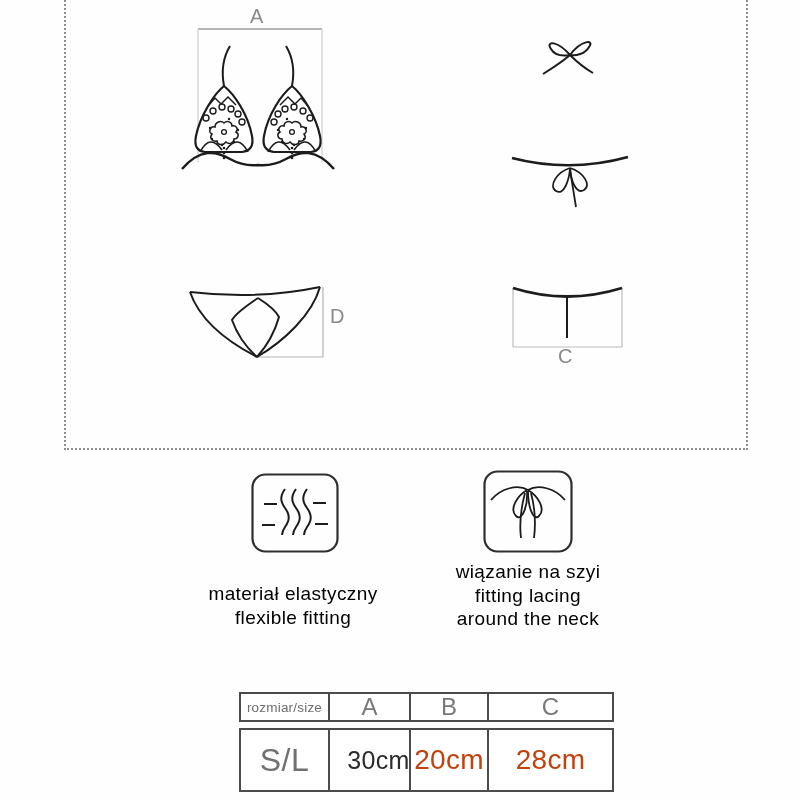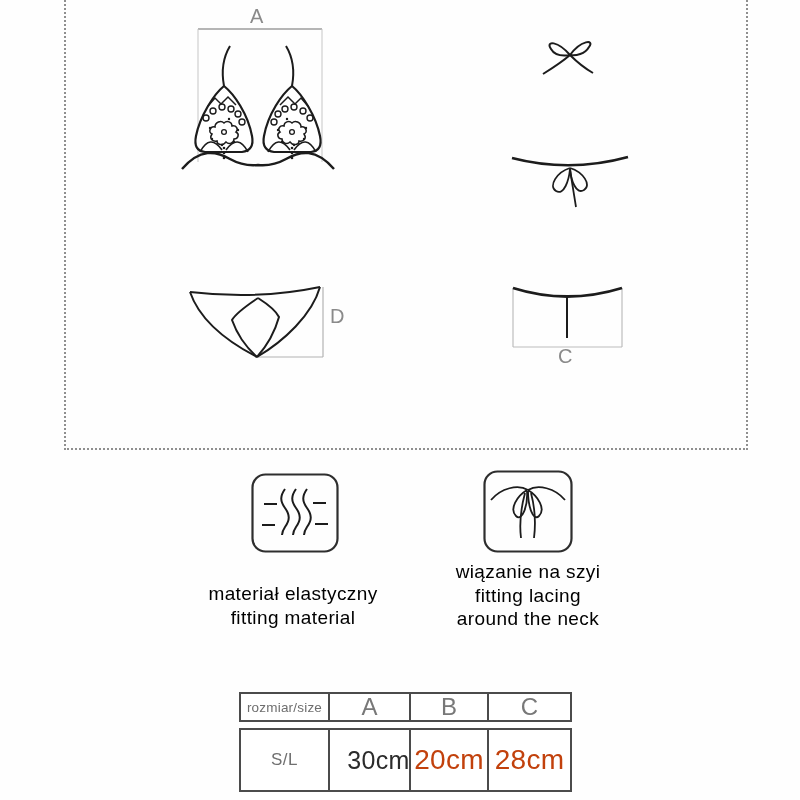--- a/index.html
+++ b/index.html
@@ -19,33 +19,33 @@
     line-height:20px;
   }
 
   
   .caption{
     position:absolute;text-align:center;color:#000000;
     font-size:19px;line-height:23.5px;letter-spacing:0.4px;font-weight:500;
   }
 
   
-  .size-table{position:absolute;left:239px;top:692px;width:333px;}
+  .size-table{position:absolute;left:239px;top:692px;width:375px;}
   .t-row{display:flex;box-sizing:border-box;border:2px solid #4b4b4b;background:#fff;}
   .t-row.header{height:30px;}
   .t-row.body{height:64px;margin-top:6px;}
   .t-cell{
     box-sizing:border-box;display:flex;align-items:center;justify-content:center;
     border-right:2px solid #4b4b4b;overflow:hidden;
   }
   .t-cell:last-child{border-right:none;}
   .c0{width:89px;} .c1{width:81px;} .c2{width:78px;} .c3{width:85px;flex:1;}
   .th-size{font-size:13.5px;color:#6e6e6e;letter-spacing:0.2px;}
   .th-letter{font-size:24px;color:#787878;font-weight:400;}
-  .td-sl{font-size:17px;color:#707070;letter-spacing:0.5px;}
+  .td-sl{font-size:32px;color:#707070;letter-spacing:0.5px;}
   .td-val{font-size:28px;color:#c2410c;letter-spacing:0.3px;}
   .td-val-small{font-size:25px;color:#2b2b2b;padding-left:18px;}
 
   svg{display:block;}
 </style>
 </head>
 <body>
 
 <div class="canvas">
 
@@ -182,21 +182,21 @@
       <path d="M45,20 C55,14 72,18 82,30"></path>
       <path d="M44,20 C34,26 26,39 33,46 C39,52 45,36 44,21"></path>
       <path d="M45,20 C55,26 63,39 56,46 C50,52 45,36 45,21"></path>
       <path d="M42,23 C38,38 36,52 38,68"></path>
       <path d="M48,23 C52,38 53,52 51,68"></path>
     </g>
   </svg>
 
   <div class="caption" style="left:178px;top:582px;width:230px;">
     <div>materiał elastyczny</div>
-    <div>fitting material</div>
+    <div>flexible fitting</div>
   </div>
   <div class="caption" style="left:418px;top:560px;width:220px;">
     <div>wiązanie na szyi</div>
     <div>fitting lacing</div>
     <div>around the neck</div>
   </div>
 
   <div class="size-table">
     <div class="t-row header">
       <div class="t-cell c0 th-size">rozmiar/size</div>

